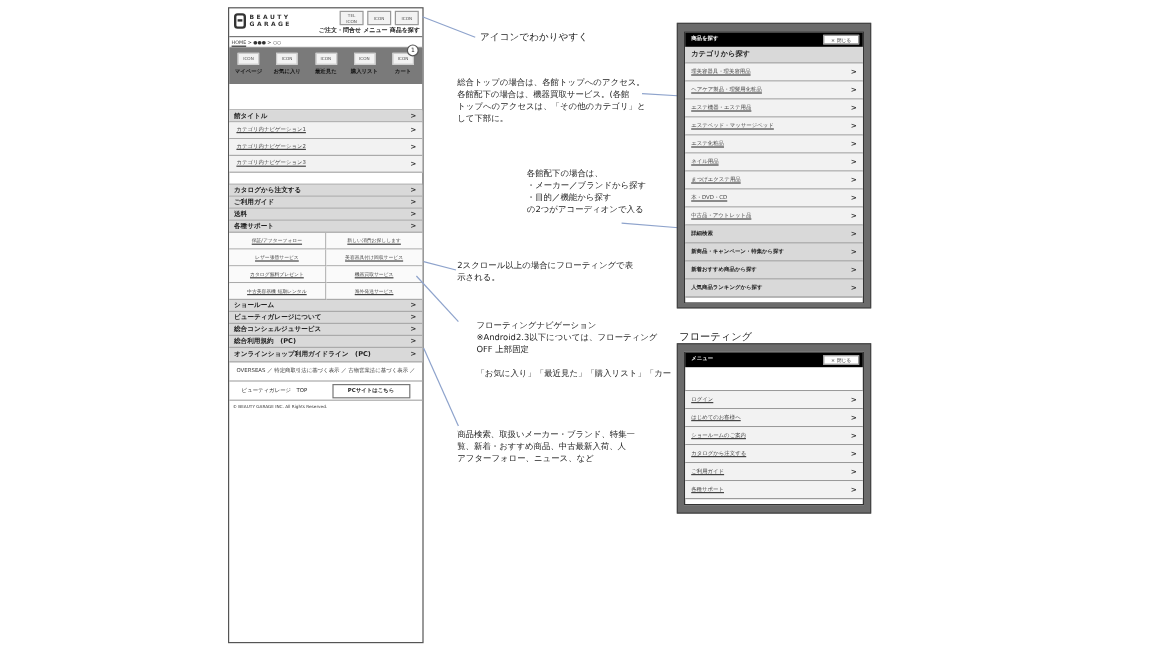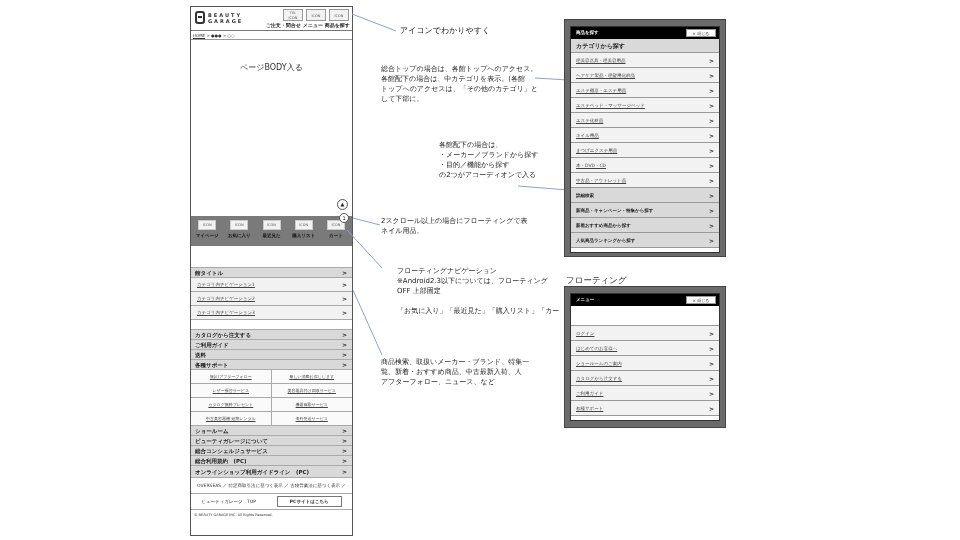--- a/index.html
+++ b/index.html
@@ -72,24 +72,20 @@
       <div class="hdr-icon" style="white-space:pre-line">TEL
 ICON</div>
       <div class="hdr-icon" style="line-height:10px">ICON</div>
       <div class="hdr-icon" style="line-height:10px">ICON</div>
     </div>
     <div class="hdr-caption">ご注文・問合せ メニュー 商品を探す</div>
   </div>
   <div class="crumb">
     <u>HOME</u><span> &gt; </span><b>●●●</b><span> &gt; </span><b>○○</b>
   </div>
-  <div class="body-area">
-    <div class="body-text">ページBODY入る</div>
-    <div class="scroll-top">▲</div>
-  </div>
   <div class="floatnav">
     <div class="fn-item">
       <div class="fn-icon">ICON</div>
       <div class="fn-label">マイページ</div>
     </div>
     <div class="fn-item">
       <div class="fn-icon">ICON</div>
       <div class="fn-label">お気に入り</div>
     </div>
     <div class="fn-item">
@@ -150,29 +146,29 @@
     <line x1="535" y1="78" x2="568" y2="80"></line>
     <line x1="518" y1="186" x2="568" y2="190"></line>
     <line x1="380" y1="225" x2="353" y2="218"></line>
     <line x1="382" y1="268" x2="347" y2="230"></line>
     <line x1="382" y1="355" x2="353" y2="290"></line>
   </g>
 </svg>
 
 <div class="note big" style="left:400px; top:26px;">アイコンでわかりやすく</div>
 <div class="note" style="left:381px; top:64px;">総合トップの場合は、各館トップへのアクセス。
-各館配下の場合は、中カテゴリを表示。(各館
+各館配下の場合は、機器買取サービス。(各館
 トップへのアクセスは、「その他のカテゴリ」と
 して下部に。</div>
 <div class="note" style="left:439px; top:140px;">各館配下の場合は、
 ・メーカー／ブランドから探す
 ・目的／機能から探す
 の2つがアコーディオンで入る</div>
 <div class="note" style="left:381px; top:216px;">2スクロール以上の場合にフローティングで表
-ネイル用品。</div>
+示される。</div>
 <div class="note" style="left:381px; top:266px;margin-left:16px;">フローティングナビゲーション
 ※Android2.3以下については、フローティング
 OFF 上部固定
 
 「お気に入り」「最近見た」「購入リスト」「カー</div>
 <div class="note" style="left:381px; top:357px;">商品検索、取扱いメーカー・ブランド、特集一
 覧、新着・おすすめ商品、中古最新入荷、人
 アフターフォロー、ニュース、など</div>
 
 <div class="panel-title" style="left:566px; top:24px;">商品を探すタップ時</div>

